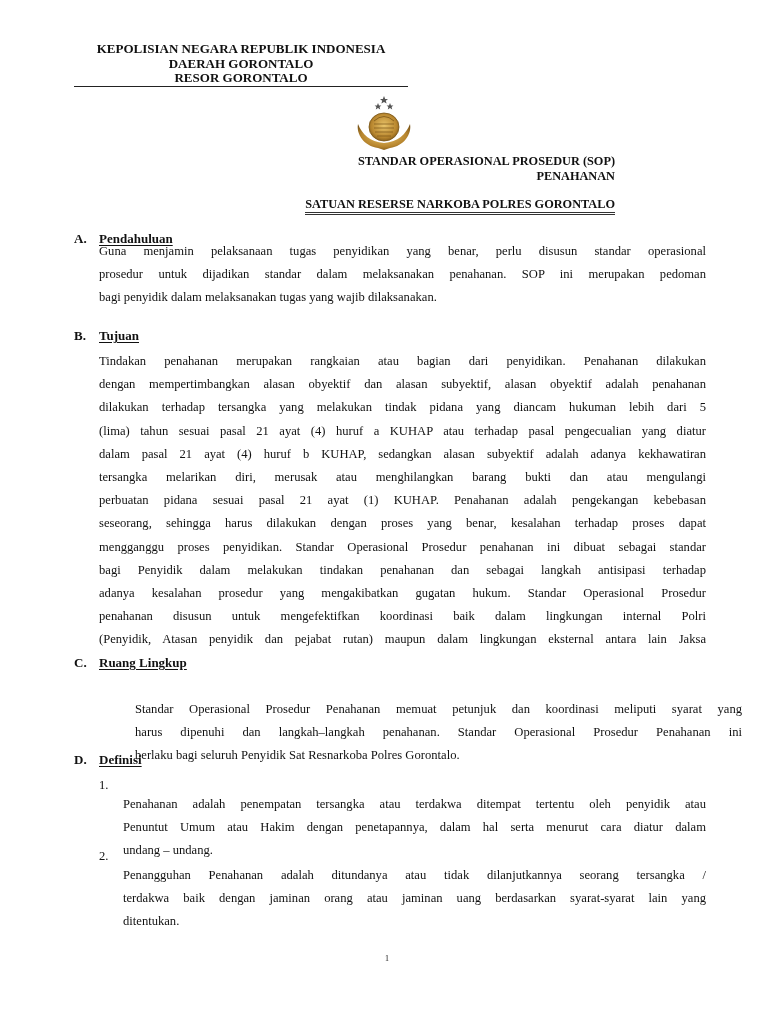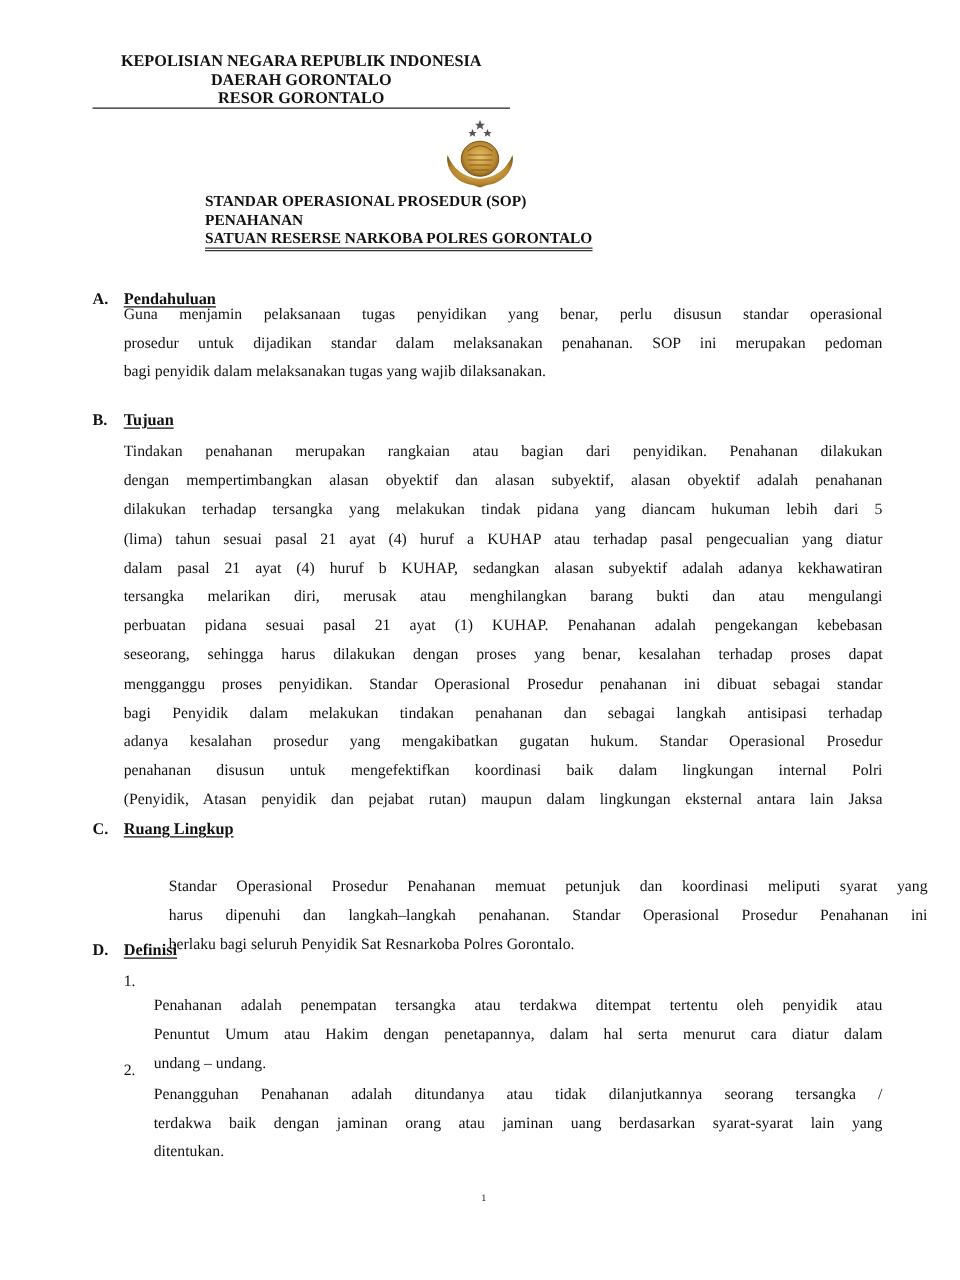--- a/index.html
+++ b/index.html
@@ -2,23 +2,23 @@
 <html><head>
 <meta charset="utf-8">
 <style>
   html, body { margin: 0; padding: 0; background: #ffffff; }
   body { width: 768px; height: 1024px; position: relative; overflow: hidden;
          font-family: "Liberation Serif", "DejaVu Serif", serif; color: #111; }
   .letterhead { position: absolute; left: 74px; top: 42px; width: 334px; text-align: center;
                 font-weight: bold; font-size: 13px; line-height: 14.5px; }
   .letterhead .rule { border-bottom: 1.3px solid #222; margin-top: 0px; }
   .emblem { position: absolute; left: 344px; top: 94px; width: 80px; height: 60px; }
-  .title-block { position: absolute; left: 164px; top: 154px; width: 418px; text-align: left;
+  .title-block { position: absolute; left: 197px; top: 154px; width: 418px; text-align: right;
                  font-weight: bold; font-size: 12.3px; line-height: 14.5px; }
-  .title-block .u { display: inline-block; border-bottom: 3px double #333; padding-bottom: 0px; }
+  .title-block .u { display: inline-block; border-bottom: 3px double #333; padding-bottom: 0px; margin-top: 14px; }
   .section-head { position: absolute; left: 74px; font-weight: bold; font-size: 13px; }
   .section-head .letter { display: inline-block; width: 25px; }
   .section-head .ht { text-decoration: underline; text-underline-offset: 2px; }
   .para { position: absolute; left: 99px; width: 607px; font-size: 12.6px; line-height: 23.2px;
           text-align: justify; }
   .para .line { display: block; text-align: justify; text-align-last: justify; white-space: nowrap; height: 23.2px; }
   .para .line.last { text-align-last: left; }
   .item { position: absolute; left: 99px; width: 607px; font-size: 12.6px; line-height: 23.2px; }
   .item .num { position: absolute; left: 0; top: 0; }
   .item .body { position: absolute; left: 24px; width: 583px; margin-top: 19px; }

